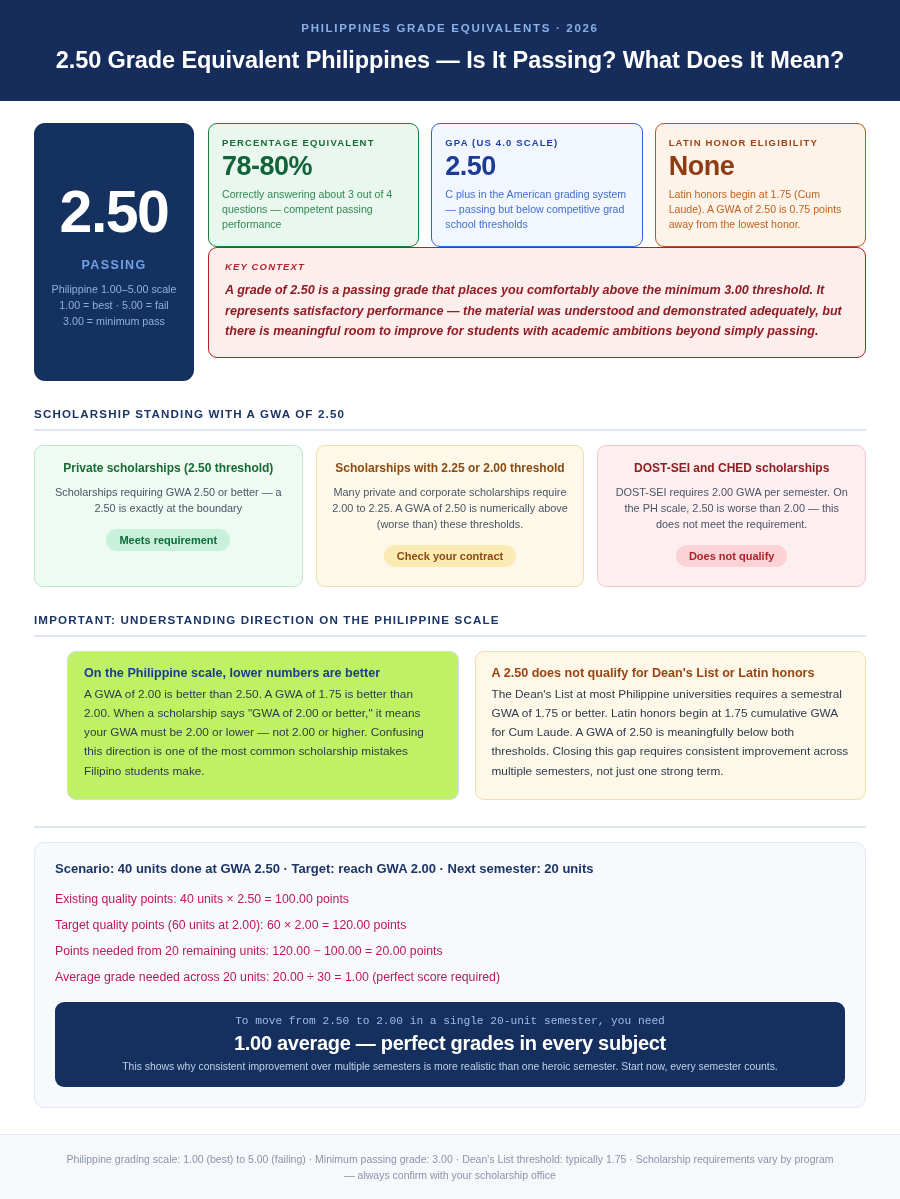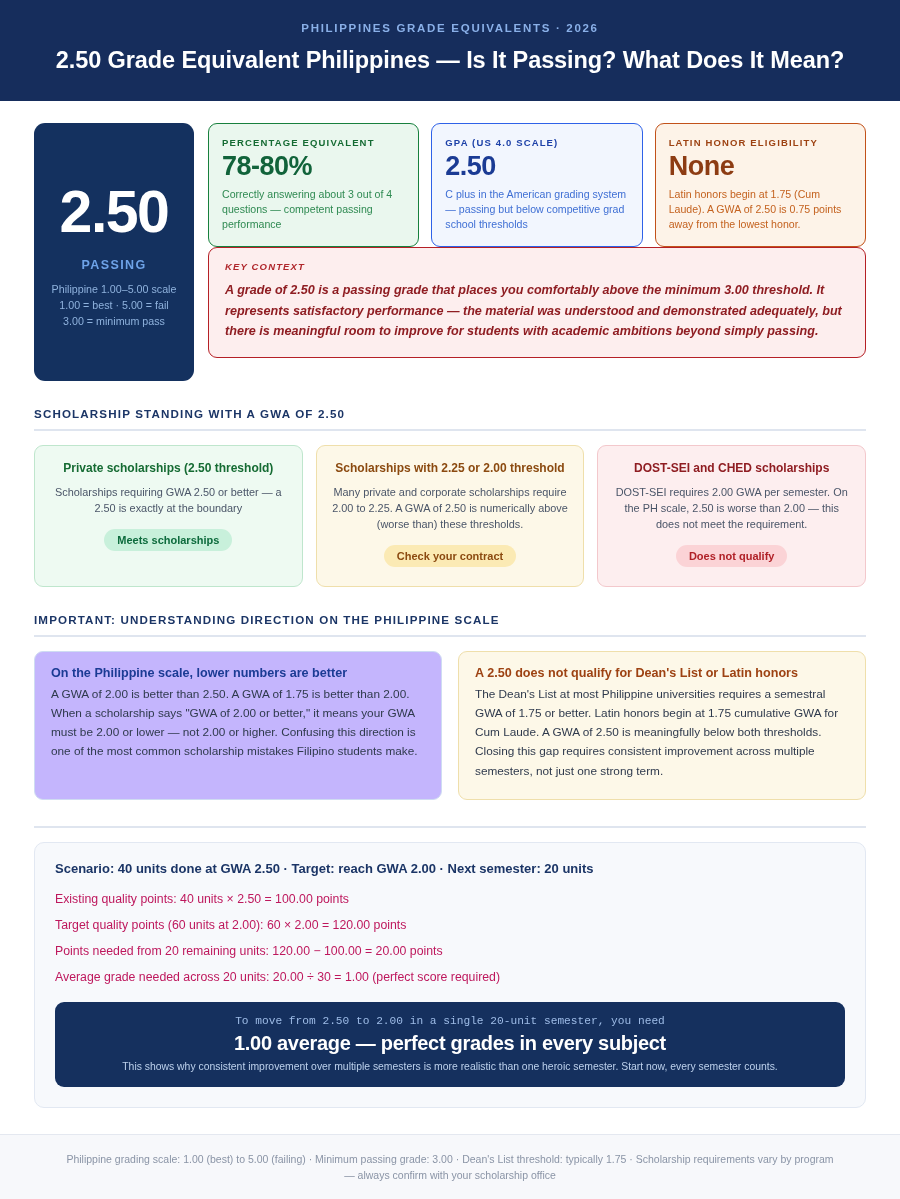--- a/index.html
+++ b/index.html
@@ -235,21 +235,21 @@
   .dcard-title {
     font-size: 12.6px;
     font-weight: bold;
     margin-bottom: 5px;
   }
   .dcard-body {
     color: #2f3a4d;
     font-size: 11.8px;
     line-height: 1.62;
   }
-  .dcard.d-blue { background: #c4b5fd; border: 1px solid #cfdcf2; }
+  .dcard.d-blue { background: #bef264; border: 1px solid #cfdcf2; margin-left: 33px; }
   .dcard.d-blue .dcard-title { color: #1b3b94; }
   .dcard.d-amber { background: #fdf8e8; border: 1px solid #efdfab; }
   .dcard.d-amber .dcard-title { color: #9d4212; }
 
   
   .mathcard {
     margin-top: 14px;
     background: #f7f9fc;
     border: 1px solid #e2e8f2;
     border-radius: 10px;
@@ -354,21 +354,21 @@
   <section>
     <div class="section-head">
       <div class="section-head-title">SCHOLARSHIP STANDING WITH A GWA OF 2.50</div>
       <div class="section-rule"></div>
     </div>
 
     <div class="cards-3">
       <div class="scard s-green">
         <div class="scard-title">Private scholarships (2.50 threshold)</div>
         <div class="scard-desc">Scholarships requiring GWA 2.50 or better — a 2.50 is exactly at the boundary</div>
-        <div class="badge">Meets scholarships</div>
+        <div class="badge">Meets requirement</div>
       </div>
       <div class="scard s-amber">
         <div class="scard-title">Scholarships with 2.25 or 2.00 threshold</div>
         <div class="scard-desc">Many private and corporate scholarships require 2.00 to 2.25. A GWA of 2.50 is numerically above (worse than) these thresholds.</div>
         <div class="badge">Check your contract</div>
       </div>
       <div class="scard s-red">
         <div class="scard-title">DOST-SEI and CHED scholarships</div>
         <div class="scard-desc">DOST-SEI requires 2.00 GWA per semester. On the PH scale, 2.50 is worse than 2.00 — this does not meet the requirement.</div>
         <div class="badge">Does not qualify</div>

